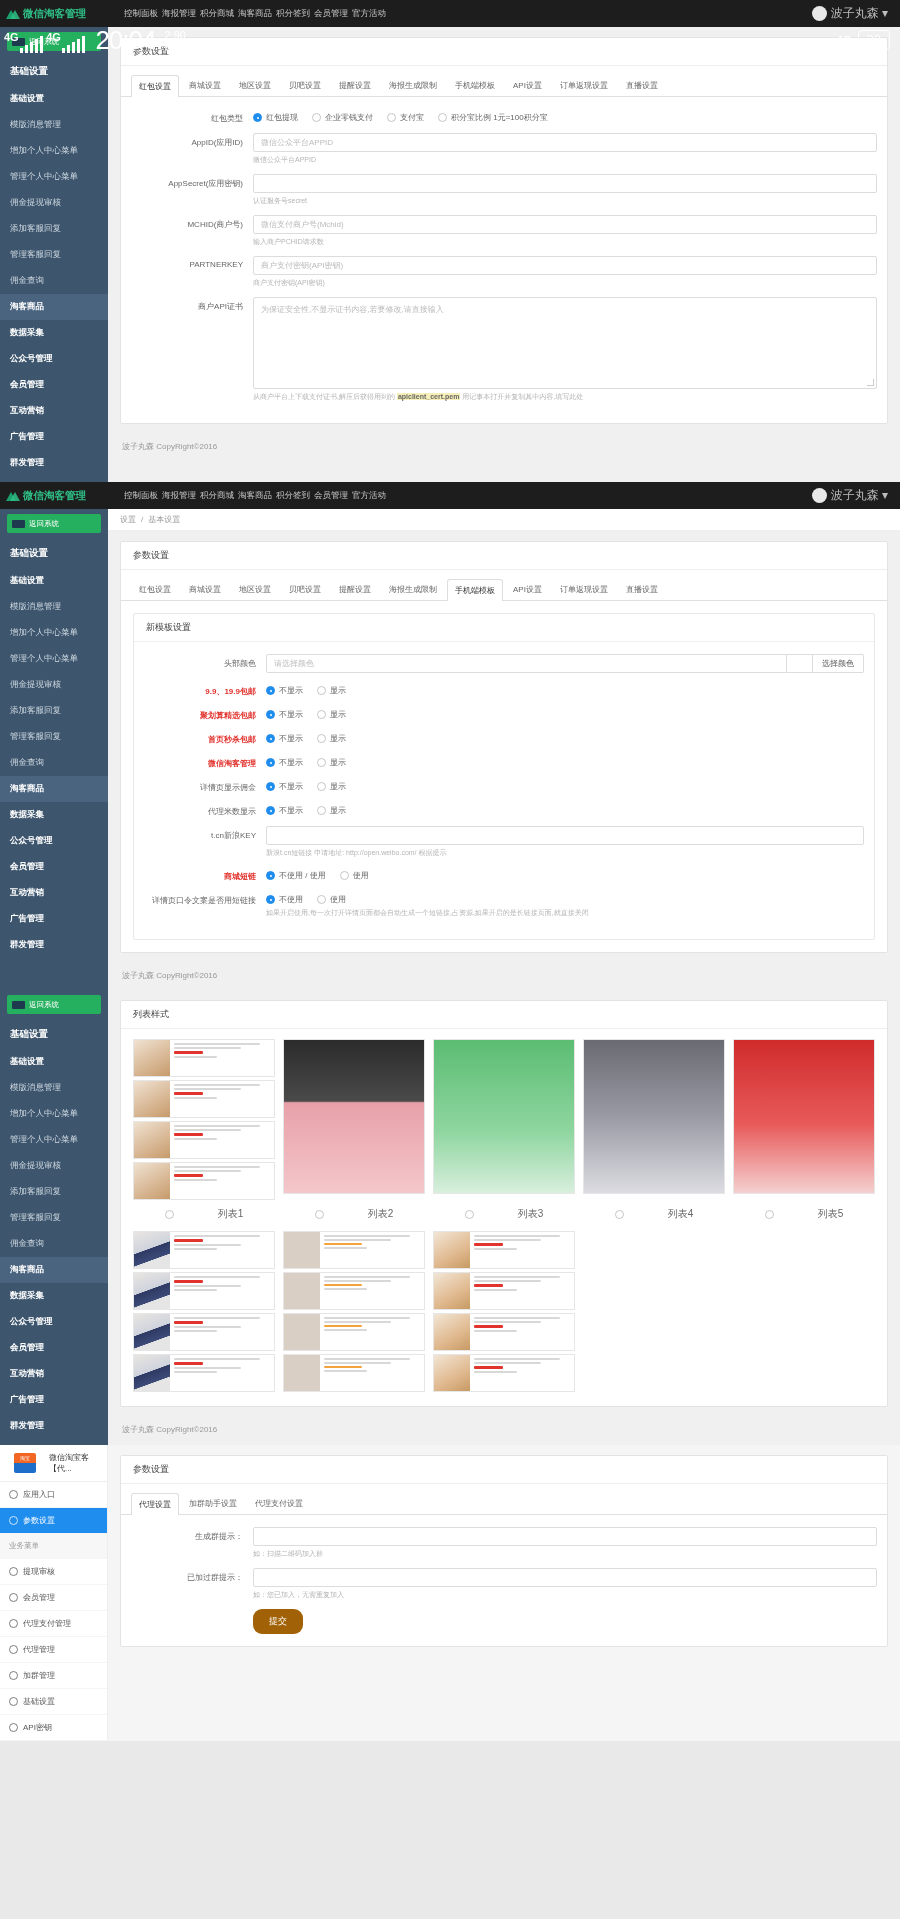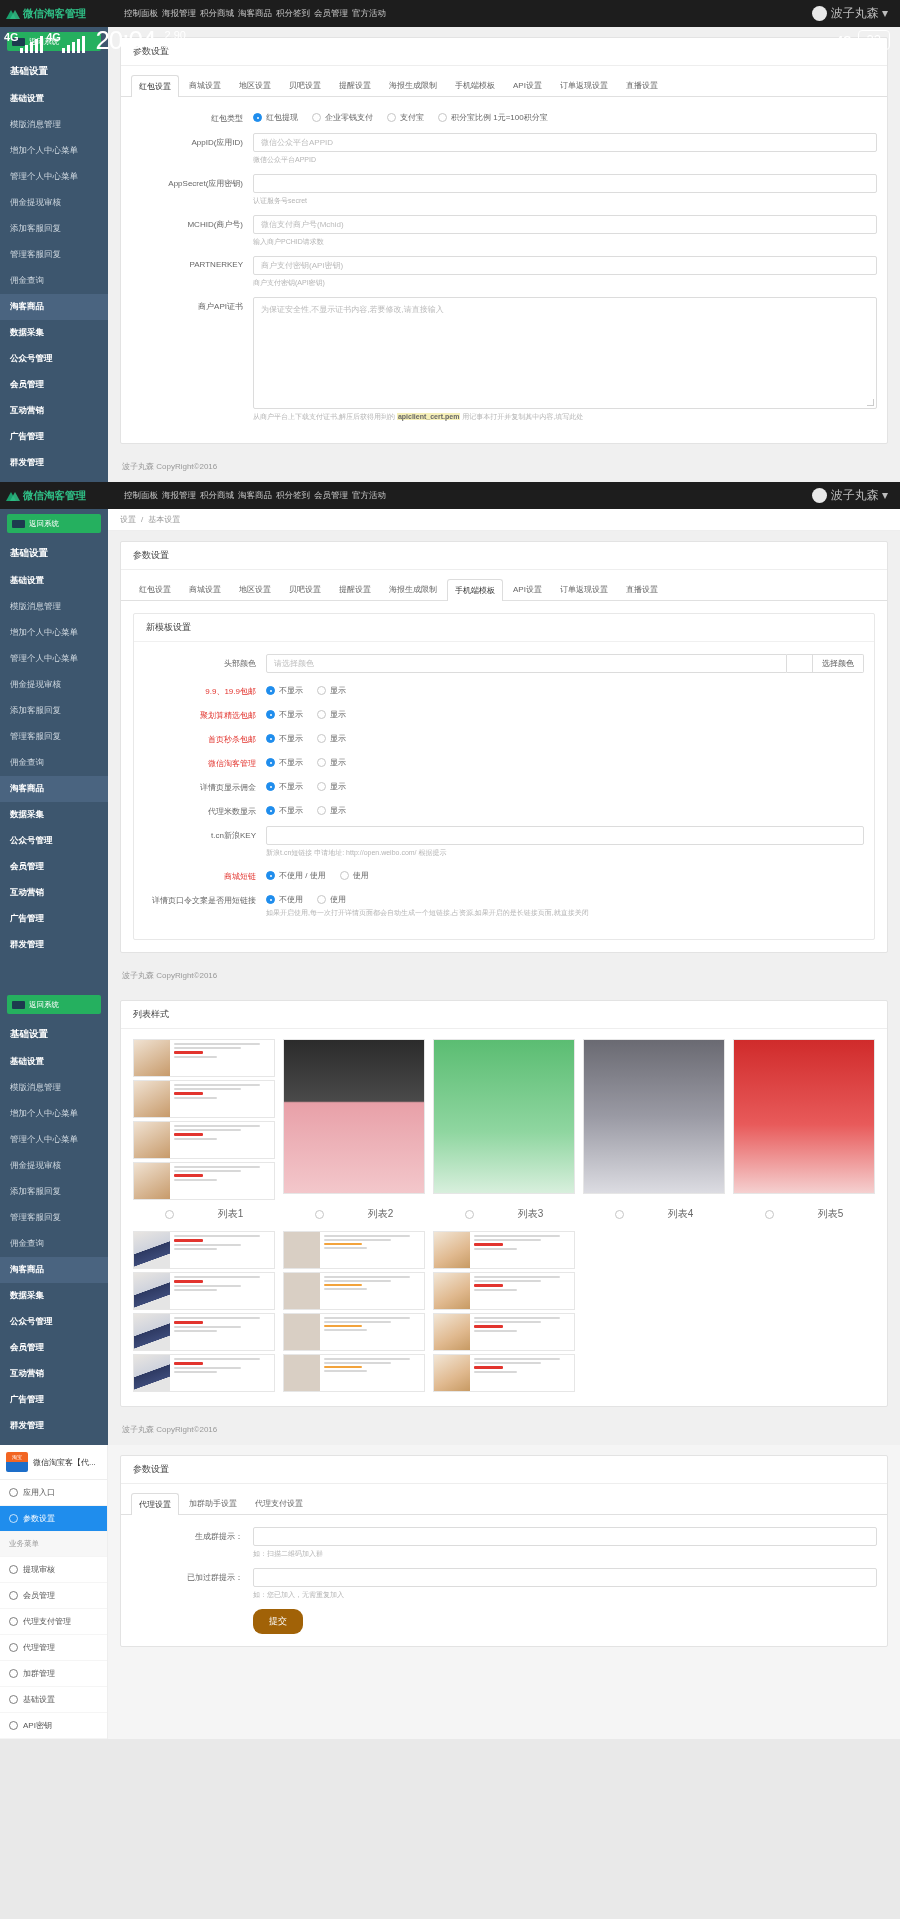--- a/index.html
+++ b/index.html
@@ -111,31 +111,31 @@
     border: 1px solid #e8e8e8; margin: 12px; border-radius: 2px;
   }
   .inner-hd { padding: 7px 12px; font-size: 9px; color: #444; border-bottom: 1px solid #f0f0f0; }
   .inner-bd { padding: 12px 10px; }
 
   .frow { display: flex; align-items: flex-start; margin-bottom: 9px; }
   .flabel {
     width: 122px; flex: 0 0 122px; text-align: right; padding-right: 10px;
     font-size: 8px; color: #666; padding-top: 4px;
   }
-  .flabel.red { color: #e2342e; font-weight: normal; }
+  .flabel.red { color: #e2342e; font-weight: bold; }
   .fctl { flex: 1; min-width: 0; }
   .inp {
     width: 100%; height: 19px; border: 1px solid #dcdcdc; border-radius: 2px;
     font-size: 8px; color: #bbb; padding: 0 7px; display: flex; align-items: center;
     background: #fff;
   }
   .hint { font-size: 7px; color: #b5b5b5; margin-top: 3px; }
   .hint b { color: #666; background: #f6f0b8; padding: 0 1px; }
   .ta {
-    width: 100%; height: 112px; border: 1px solid #dcdcdc; border-radius: 2px;
+    width: 100%; height: 92px; border: 1px solid #dcdcdc; border-radius: 2px;
     font-size: 8px; color: #bbb; padding: 6px 7px; background: #fff;
     position: relative;
   }
   .ta::after {
     content: ""; position: absolute; right: 2px; bottom: 2px;
     width: 6px; height: 6px;
     border-right: 1px solid #ccc; border-bottom: 1px solid #ccc;
   }
   .radios { display: flex; align-items: center; gap: 14px; padding-top: 3px; }
   .rad { display: flex; align-items: center; gap: 4px; font-size: 8px; color: #666; }
@@ -185,21 +185,21 @@
   .tall-d { background: linear-gradient(180deg,#d02b2b 0%,#e85a5a 55%,#f5d0d0 100%); }
   .radio-row {
     display: flex; gap: 8px; padding: 7px 0 10px; justify-content: space-around;
   }
   .radio-row .rad { font-size: 10px; gap: 44px; }
 
   
   .bpanel { display: flex; background: #fff; }
   .bside { width: 108px; flex: 0 0 108px; background: #fff; border-right: 1px solid #eee; }
   .bside-hd {
-    display: flex; align-items: center; gap: 5px; padding: 7px 6px;
+    display: flex; align-items: center; gap: 13px; padding: 7px 14px;
     border-bottom: 1px solid #eee;
   }
   .bside-hd .sq2 {
     width: 22px; height: 20px; flex: 0 0 22px; border-radius: 2px;
     background: linear-gradient(180deg,#f26522 50%,#1d6ec9 50%);
     color: #fff; font-size: 5px; text-align: center; line-height: 10px;
   }
   .bside-hd span { font-size: 8px; color: #333; }
   .bitem {
     display: flex; align-items: center; gap: 5px; padding: 7px 9px;

